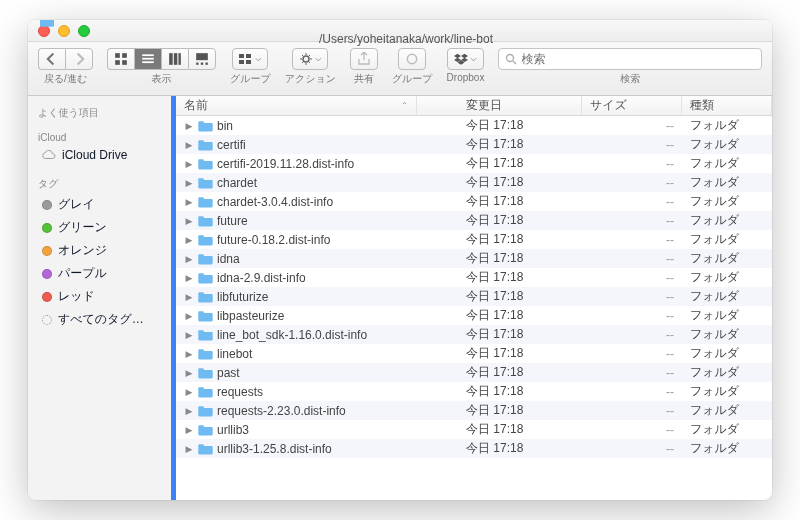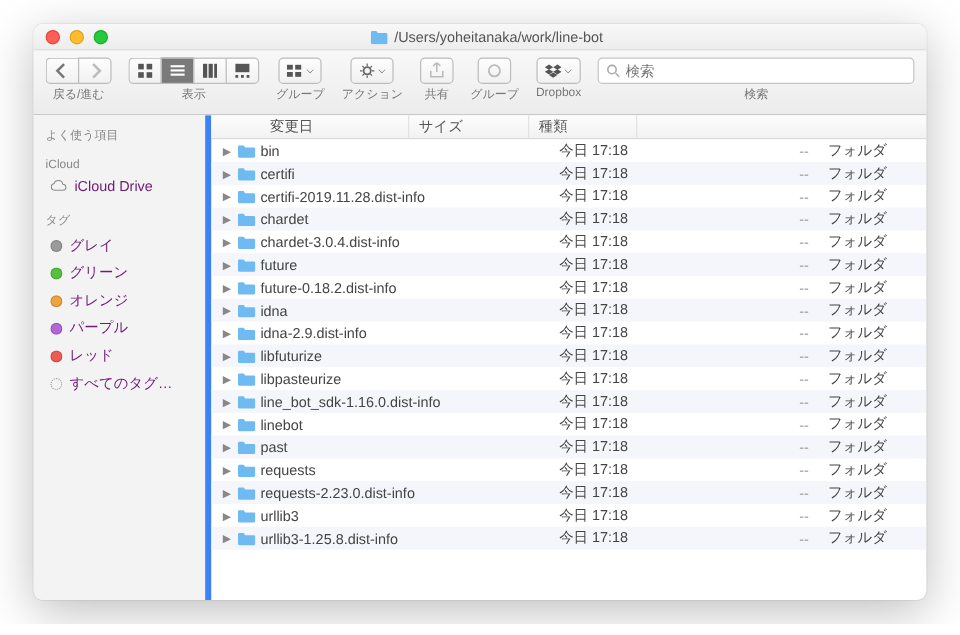--- a/index.html
+++ b/index.html
@@ -4,40 +4,40 @@
 <style>
 *{margin:0;padding:0;box-sizing:border-box;font-family:-apple-system,"Helvetica Neue",sans-serif;font-size:12px;}
 body{background:#fff;display:flex;justify-content:center;align-items:flex-start;padding:20px;}
 .window{width:744px;height:480px;background:#fff;border-radius:8px;box-shadow:0 10px 40px rgba(0,0,0,0.25),0 0 0 1px rgba(0,0,0,0.05);overflow:hidden;display:flex;flex-direction:column;}
 .titlebar{height:22px;background:linear-gradient(#f8f8f8,#ededed);border-bottom:1px solid #d9d9d9;display:flex;align-items:center;padding:0 10px;position:relative;}
 .traffic{display:flex;gap:8px;}
 .tl{width:12px;height:12px;border-radius:50%;}
 .tl.red{background:#ff5f56;border:1px solid #e0443e;}
 .tl.yel{background:#ffbd2e;border:1px solid #dea123;}
 .tl.grn{background:#27c93f;border:1px solid #1aab29;}
-.titlepath{position:absolute;left:12px;right:0;text-align:center;color:#555;display:flex;align-items:center;justify-content:center;gap:5px;}
+.titlepath{position:absolute;left:12px;right:0;text-align:center;color:#555;display:flex;justify-content:center;gap:5px;flex-direction:column;}
 .titlepath svg{width:14px;height:12px;}
 .toolbar{height:54px;background:linear-gradient(#f8f8f8,#ececec);border-bottom:1px solid #c9c9c9;display:flex;align-items:flex-start;padding:6px 10px 0 10px;gap:14px;}
 .toolgroup{display:flex;flex-direction:column;align-items:center;gap:2px;}
 .toolgroup .lbl{color:#777;font-size:10px;}
 .seg{display:flex;}
 .btn{height:22px;min-width:26px;padding:0 6px;background:linear-gradient(#fdfdfd,#f1f1f1);border:1px solid #bcbcbc;border-right:none;display:flex;align-items:center;justify-content:center;color:#555;cursor:default;}
 .btn:first-child{border-radius:4px 0 0 4px;}
 .btn:last-child{border-right:1px solid #bcbcbc;border-radius:0 4px 4px 0;}
 .btn.only{border-radius:4px;border-right:1px solid #bcbcbc;}
 .btn.active{background:#7a7a7a;color:#fff;}
 .btn svg{width:14px;height:14px;fill:currentColor;}
 .search{flex:1;display:flex;flex-direction:column;align-items:center;gap:2px;}
 .searchbox{height:22px;width:100%;border:1px solid #c5c5c5;border-radius:4px;display:flex;align-items:center;padding:0 6px;color:#aaa;gap:4px;background:#fff;}
 .searchbox svg{width:12px;height:12px;fill:#aaa;}
 .searchbox input{border:none;outline:none;flex:1;color:#555;font-size:12px;background:transparent;}
 .body{flex:1;display:flex;overflow:hidden;}
 .sidebar{width:148px;background:#f3f3f4;border-right:5px solid #3b82f6;padding:6px 0;overflow:auto;}
 .sidebar .sec{padding:4px 10px 2px;color:#888;font-size:10px;}
-.sidebar .item{padding:3px 10px 3px 14px;color:#701a75;display:flex;align-items:center;gap:6px;}
+.sidebar .item{padding:3px 10px 3px 14px;color:#0f172a;display:flex;align-items:center;gap:6px;}
 .sidebar .item svg{width:14px;height:12px;fill:#8c8c8c;}
 .tagdot{width:10px;height:10px;border-radius:50%;border:1px solid rgba(0,0,0,0.15);}
 .tagdot.grey{background:#9b9b9b;}
 .tagdot.green{background:#56c13b;}
 .tagdot.purple{background:#b366d9;}
 .tagdot.orange{background:#f2a23c;}
 .tagdot.red{background:#ef5b50;}
 .tagdot.all{background:transparent;border:1.5px dotted #999;}
 .content{flex:1;display:flex;flex-direction:column;overflow:hidden;}
 .header{height:20px;background:linear-gradient(#fdfdfd,#f2f2f2);border-bottom:1px solid #d9d9d9;display:flex;color:#555;}
@@ -231,20 +231,24 @@
           </div>
           <div class="item">
             <span class="tagdot all"></span>
             <span>すべてのタグ…</span>
           </div>
         </div>
     </div>
 
     <div class="content">
       <div class="header">
+        <div class="hcell hname">
+            <span>名前</span>
+            <span class="sortcaret">⌃</span>
+          </div>
         <div class="hcell hdate">
             <span>変更日</span>
           </div>
         <div class="hcell hsize">
             <span>サイズ</span>
           </div>
         <div class="hcell hkind">
             <span>種類</span>
           </div>
       </div>

